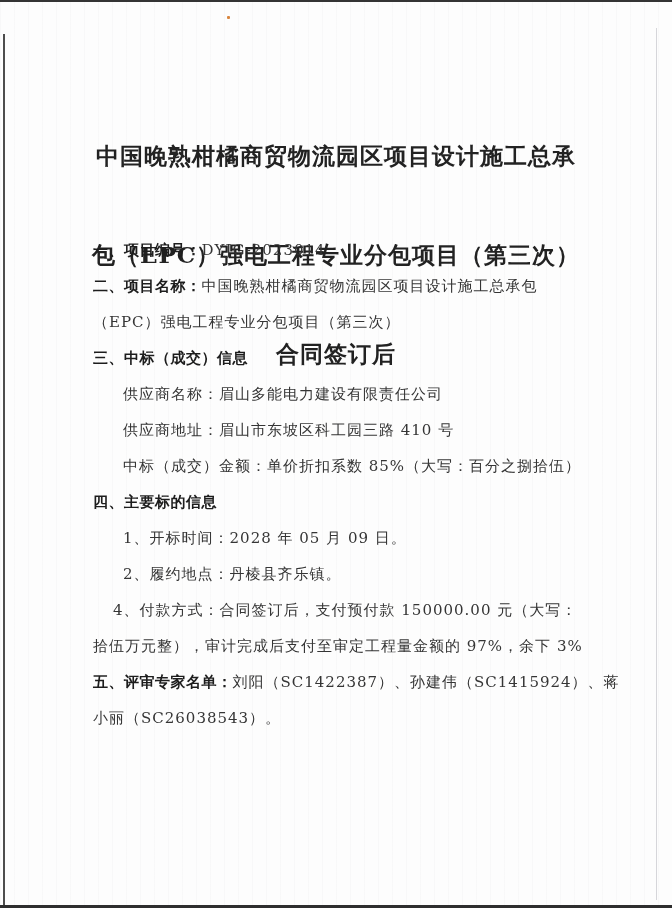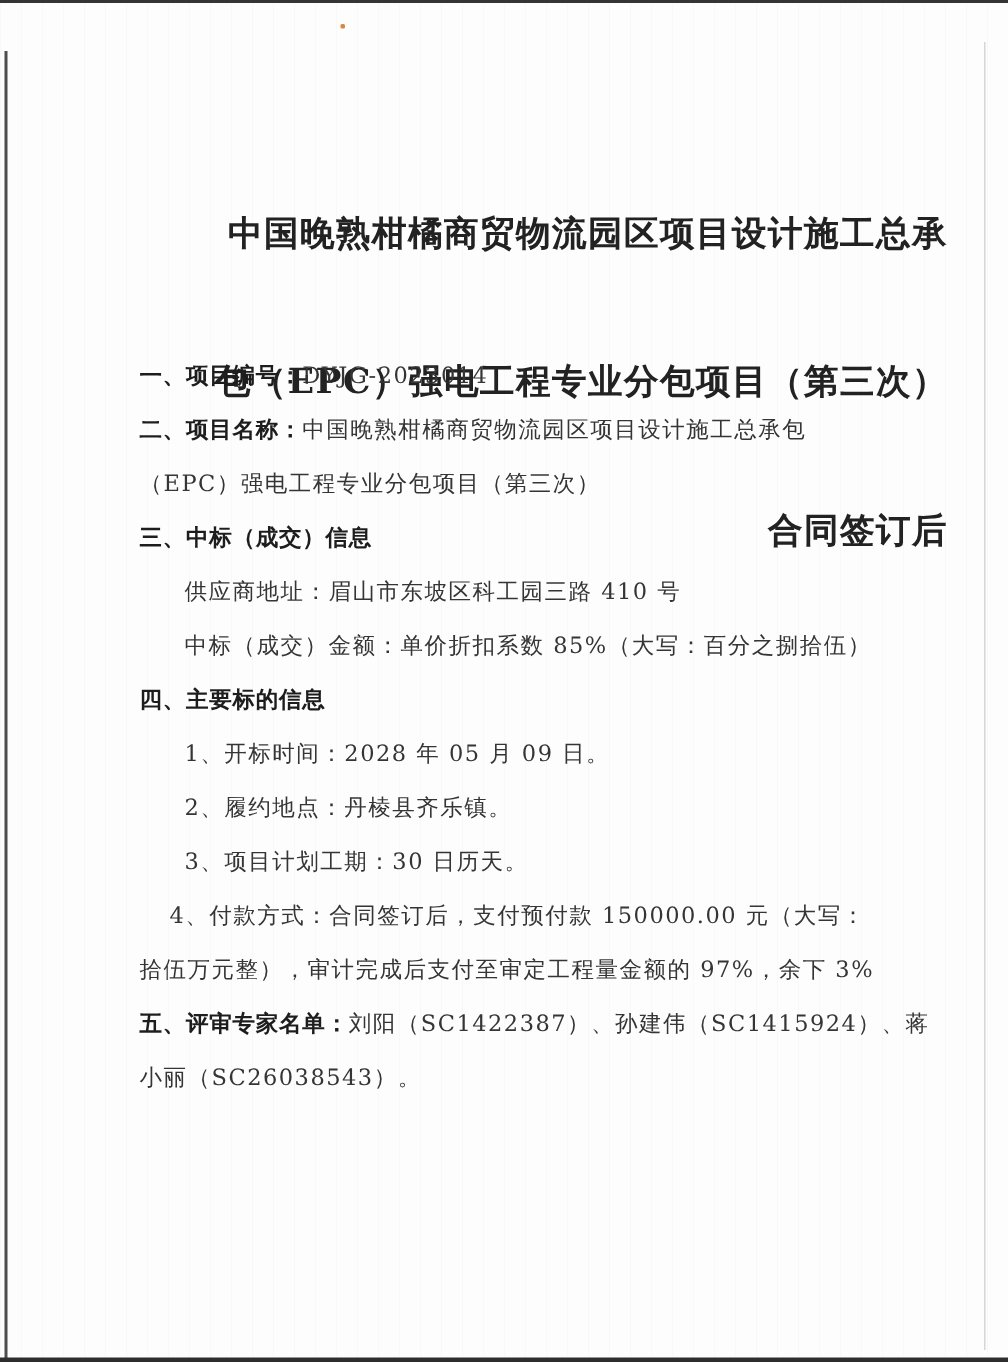--- a/index.html
+++ b/index.html
@@ -20,21 +20,21 @@
   .edge-top    { position: absolute; top: 0; left: 0; width: 100%; height: 2px; background: #343434; }
   .edge-bottom { position: absolute; bottom: 0; left: 0; width: 100%; height: 3px; background: #2e2e2e; }
   .edge-left   { position: absolute; top: 34px; bottom: 0; left: 3px; width: 2px; background: #4d4d4d; }
   .edge-right  { position: absolute; top: 28px; left: 656px; width: 1px; height: 872px; background: #d6d6da; }
   .speck-orange{ position: absolute; top: 16px; left: 227px; width: 3px; height: 3px; background: #d9863f; border-radius: 1px; }
 
   
   .title {
     position: absolute;
     top: 73px; left: 40px; right: 40px;
-    text-align: right;
+    text-align: center;
     font-size: 23px;
     line-height: 33px;
     font-weight: 700;
     letter-spacing: 1px;
     color: #222222;
     white-space: pre;
   }
 
   
   .body {
@@ -76,32 +76,32 @@
   <div class="body">
 
     <div class="line"><span class="lbl">一、项目编号：</span><span class="txt">DYJG-2023014</span></div>
 
     <div class="line"><span class="lbl">二、项目名称：</span><span class="txt">中国晚熟柑橘商贸物流园区项目设计施工总承包</span></div>
 
     <div class="line"><span class="txt">（EPC）强电工程专业分包项目（第三次）</span></div>
 
     <div class="line"><span class="lbl">三、中标（成交）信息</span></div>
 
+    <div class="line l1"><span class="txt">供应商名称：眉山多能电力建设有限责任公司</span></div>
 
     <div class="line l1"><span class="txt">供应商地址：眉山市东坡区科工园三路 410 号</span></div>
 
     <div class="line l1"><span class="txt">中标（成交）金额：单价折扣系数 85%（大写：百分之捌拾伍）</span></div>
 
     <div class="line"><span class="lbl">四、主要标的信息</span></div>
 
     <div class="line l1"><span class="txt">1、开标时间：2028 年 05 月 09 日。</span></div>
 
     <div class="line l1"><span class="txt">2、履约地点：丹棱县齐乐镇。</span></div>
 
-    <div class="line l1"><span class="txt">3、项目计划工期：30 日历天。</span></div>
 
     <div class="line l2"><span class="txt">4、付款方式：合同签订后，支付预付款 150000.00 元（大写：</span></div>
 
 
     <div class="line"><span class="txt">拾伍万元整），审计完成后支付至审定工程量金额的 97%，余下 3%</span></div>
 
 
     <div class="line"><span class="lbl">五、评审专家名单：</span><span class="txt">刘阳（SC1422387）、孙建伟（SC1415924）、蒋</span></div>
 
     <div class="line"><span class="txt">小丽（SC26038543）。</span></div>

